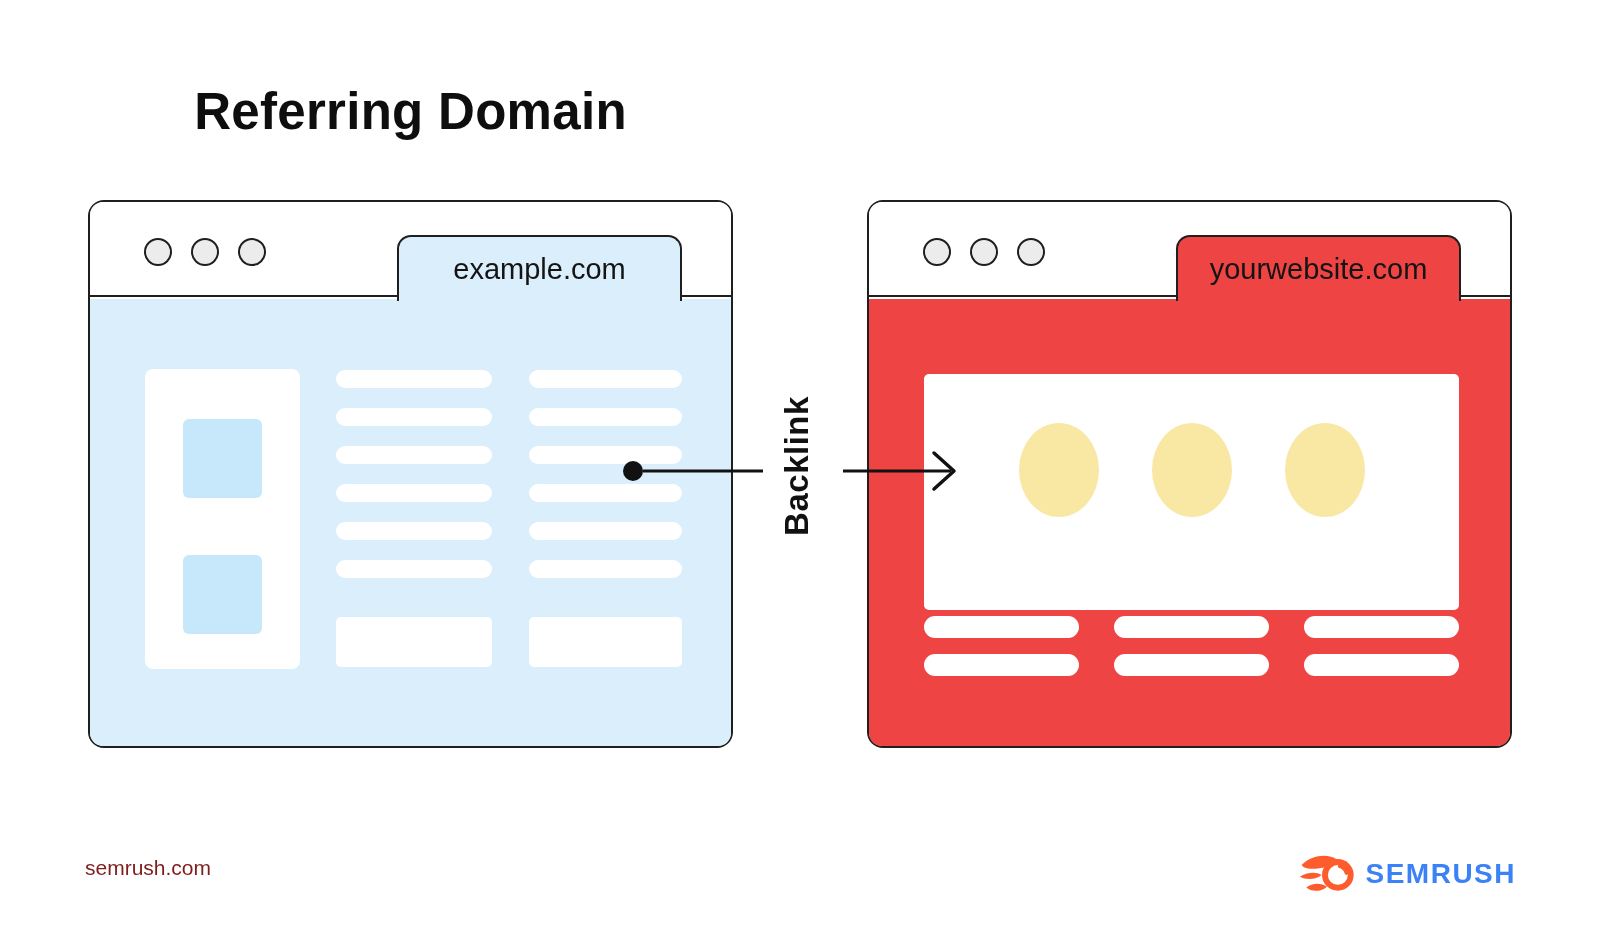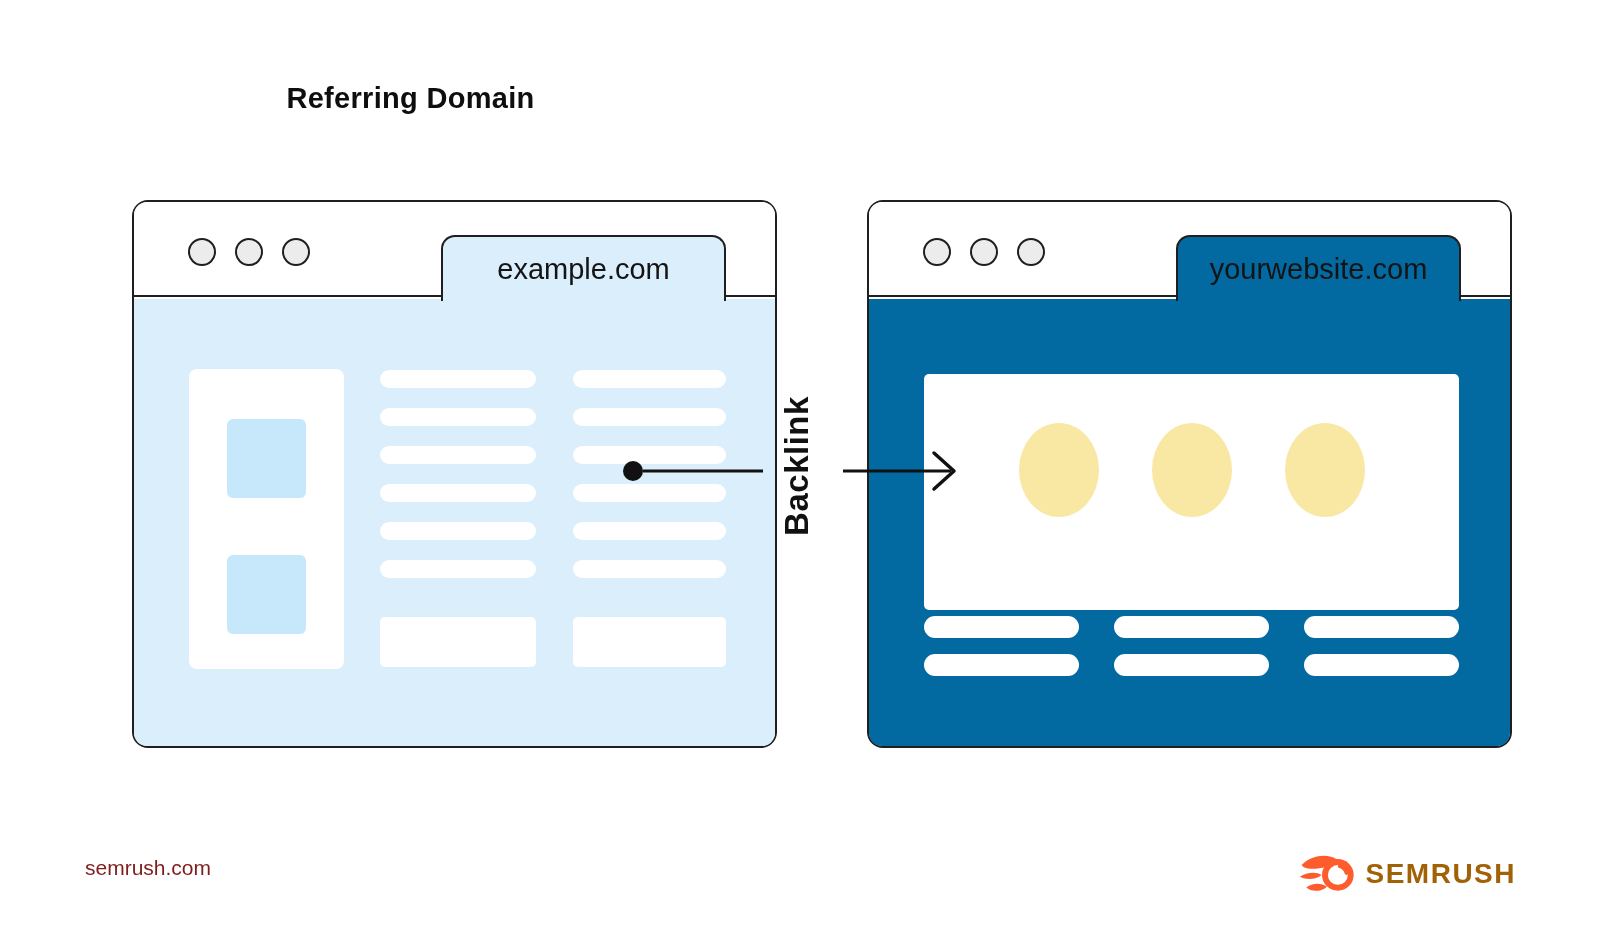--- a/index.html
+++ b/index.html
@@ -3,31 +3,31 @@
 <meta charset="utf-8">
 <style>
   * { margin:0; padding:0; box-sizing:border-box; }
   html,body { background:#ffffff; }
   .canvas {
     position:relative; width:1600px; height:931px; background:#ffffff;
     font-family:"Liberation Sans", sans-serif; overflow:hidden;
   }
   .panel-title {
     position:absolute; top:82px; width:645px; text-align:center;
-    font-size:29px; font-weight:700; color:#0e0e0e; letter-spacing:.3px;
+    font-size:51px; font-weight:700; color:#0e0e0e; letter-spacing:.3px;
   }
   .panel-title.left  { left:88px; }
   .panel-title.right { left:867px; }
 
   
   .browser {
     position:absolute; top:200px; width:645px; height:548px;
     border:2px solid #1f1f1f; border-radius:16px; background:#ffffff;
   }
-  .browser.left  { left:88px;margin-left:44px; }
+  .browser.left  { left:88px; }
   .browser.right { left:867px; }
   .browser-header {
     position:absolute; top:0; left:0; right:0; height:95px;
     background:#ffffff; border-bottom:2px solid #1f1f1f;
     border-radius:13px 13px 0 0;
   }
   .window-dots { position:absolute; left:54px; top:36px; display:flex; gap:19px; }
   .dot {
     width:28px; height:28px; border-radius:50%;
     background:#ececec; border:2px solid #1f1f1f;
@@ -36,21 +36,21 @@
     position:absolute; top:97px; left:0; right:0; bottom:0;
     border-radius:0 0 13px 13px;
   }
   .tab {
     position:absolute; left:307px; top:33px; width:285px; height:66px;
     border:2px solid #1f1f1f; border-bottom:none; border-radius:14px 14px 0 0;
     display:flex; align-items:center; justify-content:center;
     font-size:29px; color:#141414; z-index:3;
   }
   .browser.left  .content, .browser.left  .tab { background:#dbeefb; }
-  .browser.right .content, .browser.right .tab { background:#0369a1; }
+  .browser.right .content, .browser.right .tab { background:#ef4444; }
 
   
   .ph { position:absolute; background:#ffffff; }
   .pill   { border-radius:10px; }
   .panelw { border-radius:8px; }
   .blockb { border-radius:5px; }
   .accent-blue   { position:absolute; background:#c7e8fa; border-radius:6px; }
   .accent-circle { position:absolute; background:#f9e8a3; border-radius:50%; }
 
   .site-link {
@@ -71,21 +71,21 @@
 
   .footer-site {
     position:absolute; left:85px; top:856px;
     font-size:21px; color:#7f1d1d;
   }
   .brand {
     position:absolute; right:84px; top:850px;
     display:flex; align-items:center; gap:10px;
   }
   .brand-text {
-    font-size:28px; font-weight:800; color:#a16207; letter-spacing:1.5px;
+    font-size:28px; font-weight:800; color:#3b82f6; letter-spacing:1.5px;
   }
 </style>
 </head>
 <body>
 
 <div class="canvas">
 
   <div class="panel-title left">Referring Domain</div>
 
   <div class="browser left">

